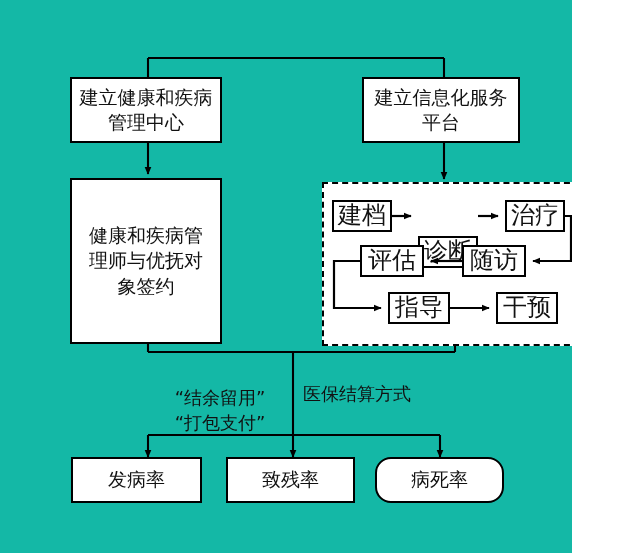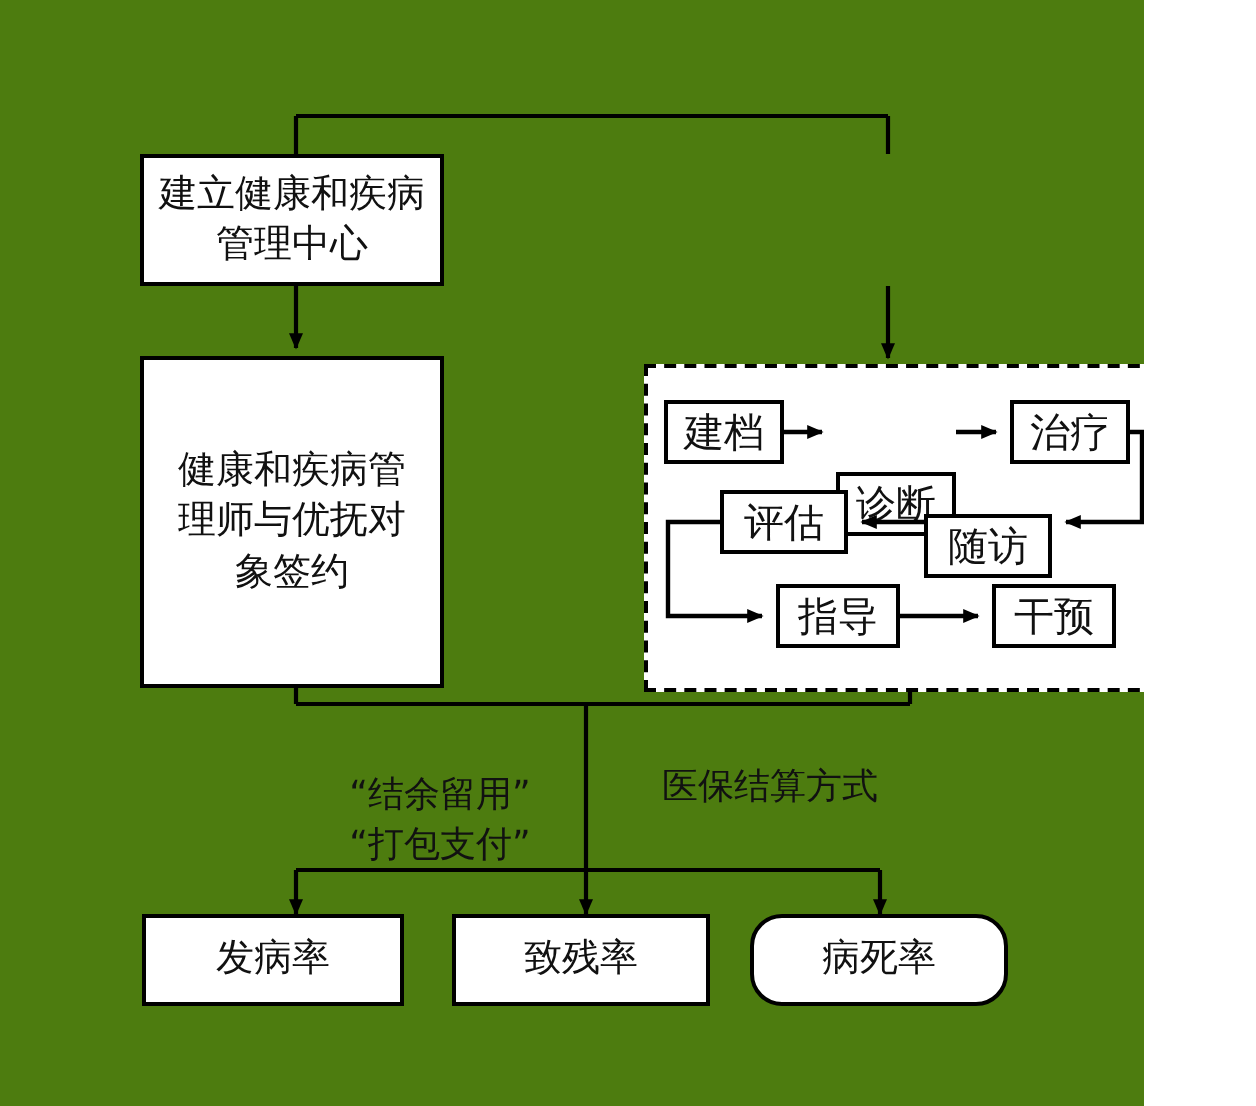--- a/index.html
+++ b/index.html
@@ -7,42 +7,42 @@
     padding: 0;
     background: #ffffff;
   }
   body {
     font-family: "DejaVu Sans", "Liberation Sans", sans-serif;
   }
   #canvas {
     position: relative;
     width: 572px;
     height: 553px;
-    background: #4d7c0f;
+    background: #14b8a6;
     overflow: hidden;
   }
   .node {
     position: absolute;
     box-sizing: border-box;
     border: 2px solid #000000;
     background: #ffffff;
     display: flex;
     align-items: center;
     justify-content: center;
     text-align: center;
     color: #111111;
     line-height: 1.32;
     z-index: 3;
   }
   .node-lg {
     font-size: 19px;
     padding: 2px 6px;
   }
   .node-sm {
-    font-size: 20px;
+    font-size: 24px;
   }
   .dashed-group {
     position: absolute;
     box-sizing: border-box;
     border: 2px dashed #000000;
     background: #ffffff;
     z-index: 1;
   }
   .lbl {
     position: absolute;
@@ -102,20 +102,23 @@
       <path d="M148,435 L148,457" marker-end="url(#arrow)"></path>
       <path d="M293,435 L293,457" marker-end="url(#arrow)"></path>
       <path d="M440,435 L440,457" marker-end="url(#arrow)"></path>
     </g>
   </svg>
 
   <div class="node node-lg" style="left:70px; top:77px; width:152px; height:66px;">
     <span>建立健康和疾病管理中心</span>
   </div>
 
+  <div class="node node-lg" style="left:362px; top:77px; width:158px; height:66px;">
+    <span>建立信息化服务平台</span>
+  </div>
 
   <div class="node node-lg" style="left:70px; top:178px; width:152px; height:166px; padding:18px 14px;">
     <span>健康和疾病管理师与优抚对象签约</span>
   </div>
 
   <div class="node node-sm" style="left:332px; top:200px; width:60px; height:32px;">
     <span>建档</span>
   </div>
 
   <div class="node node-sm" style="left:418px; top:200px; width:60px; height:32px;margin-top:36px;">
@@ -123,21 +126,21 @@
   </div>
 
   <div class="node node-sm" style="left:505px; top:200px; width:60px; height:32px;">
     <span>治疗</span>
   </div>
 
   <div class="node node-sm" style="left:360px; top:245px; width:64px; height:32px;">
     <span>评估</span>
   </div>
 
-  <div class="node node-sm" style="left:462px; top:257px; width:64px; height:32px;">
+  <div class="node node-sm" style="left:462px; top:245px; width:64px; height:32px;">
     <span>随访</span>
   </div>
 
   <div class="node node-sm" style="left:388px; top:292px; width:62px; height:32px;">
     <span>指导</span>
   </div>
 
   <div class="node node-sm" style="left:496px; top:292px; width:62px; height:32px;">
     <span>干预</span>
   </div>
@@ -152,21 +155,21 @@
       <path d="M462,261 L431,261" marker-end="url(#arrow)"></path>
 
       <path d="M360,261 L334,261 L334,308 L381,308" marker-end="url(#arrow)"></path>
 
       <path d="M450,308 L489,308" marker-end="url(#arrow)"></path>
     </g>
   </svg>
 
   <div class="lbl" style="left:150px; top:367px; width:140px;margin-top:43px;">“打包支付”</div>
   <div class="lbl" style="left:150px; top:370px; width:140px;margin-top:15px;">“结余留用”</div>
-  <div class="lbl" style="left:303px; top:381px; width:150px; text-align:left;margin-left:28px;">医保结算方式</div>
+  <div class="lbl" style="left:303px; top:381px; width:150px; text-align:left;">医保结算方式</div>
 
   <div class="node node-lg" style="left:71px; top:457px; width:131px; height:46px;">
     <span>发病率</span>
   </div>
 
   <div class="node node-lg" style="left:226px; top:457px; width:129px; height:46px;">
     <span>致残率</span>
   </div>
 
   <div class="node node-lg" style="left:375px; top:457px; width:129px; height:46px;border-radius:16px;">

